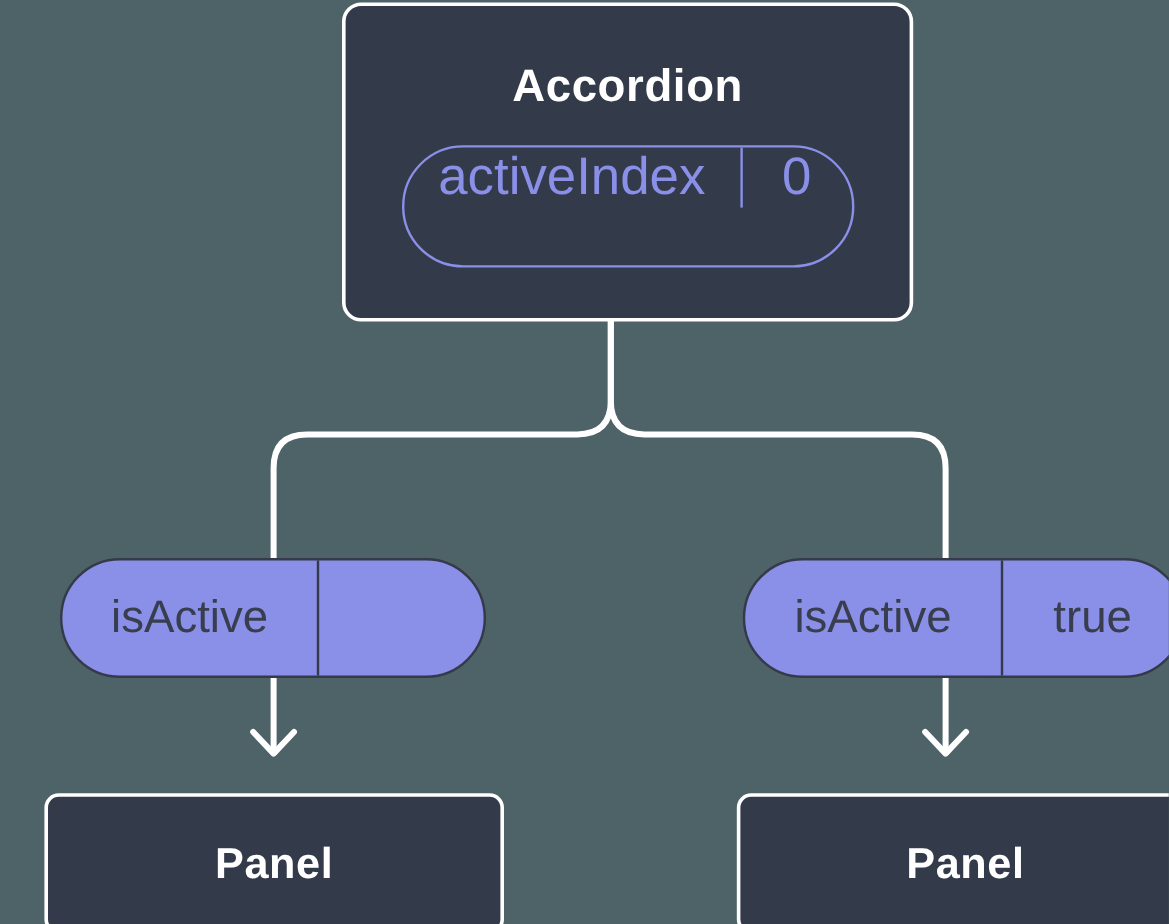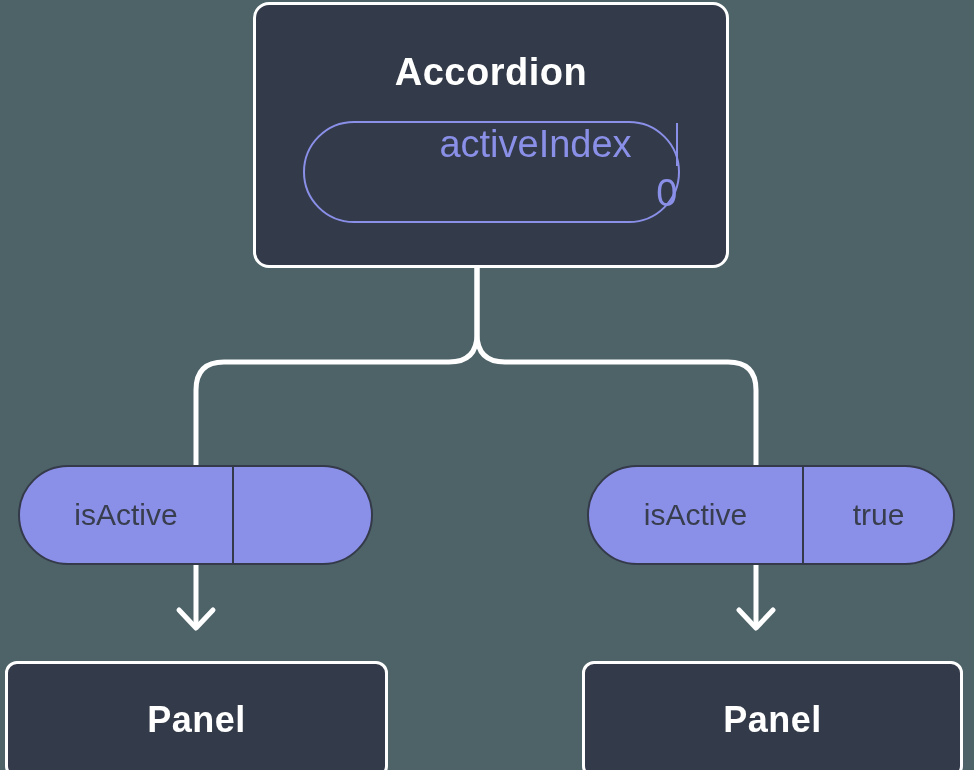--- a/index.html
+++ b/index.html
@@ -15,20 +15,21 @@
   }
   html,body{margin:0;padding:0;}
   body{
     width:974px;height:770px;overflow:hidden;
     font-family:"Liberation Sans", sans-serif;
     background:var(--canvas-bg);
   }
   .canvas{
     position:relative;width:792px;height:770px;
     background:var(--canvas-bg);
+    margin-left:32px;
   }
   .connectors{
     position:absolute;left:0;top:0;width:974px;height:770px;
     z-index:0;pointer-events:none;
   }
   .connectors path{
     fill:none;stroke:var(--connector);stroke-width:5;
     stroke-linecap:round;stroke-linejoin:round;
   }
   
@@ -45,41 +46,40 @@
   .root-title{
     color:var(--title-text);
     font-size:38px;font-weight:600;line-height:46px;
     letter-spacing:0.5px;
   }
   .prop-pill{
     margin-top:26px;
     width:377px;height:102px;box-sizing:border-box;
     border:2px solid var(--accent-purple);
     border-radius:51px;
-    display:flex;align-items:flex-end;
+    display:flex;align-items:flex-start;
     color:var(--accent-purple);
-    font-size:38px;
-    flex-direction:column;
+    font-size:44px;
   }
   .prop-pill .cell{
     display:flex;align-items:center;justify-content:center;
   }
   .prop-pill .name-cell{
     width:280px;border-right:2px solid var(--accent-purple);
   }
   .prop-pill .value-cell{flex:1;}
   
   .state-pill{
     position:absolute;top:465px;height:100px;box-sizing:border-box;
     background:var(--pill-fill);
     border:2px solid var(--pill-border);
     border-radius:50px;
     display:flex;align-items:stretch;
     color:var(--pill-text);
-    font-size:30px;
+    font-size:38px;
     z-index:1;
   }
   .state-pill .cell{
     display:flex;align-items:center;justify-content:center;
   }
   .state-pill .name-cell{
     border-right:2px solid var(--pill-border);
   }
   .state-pill .value-cell{flex:1;}
   .pill-left{left:18px;width:355px;}

